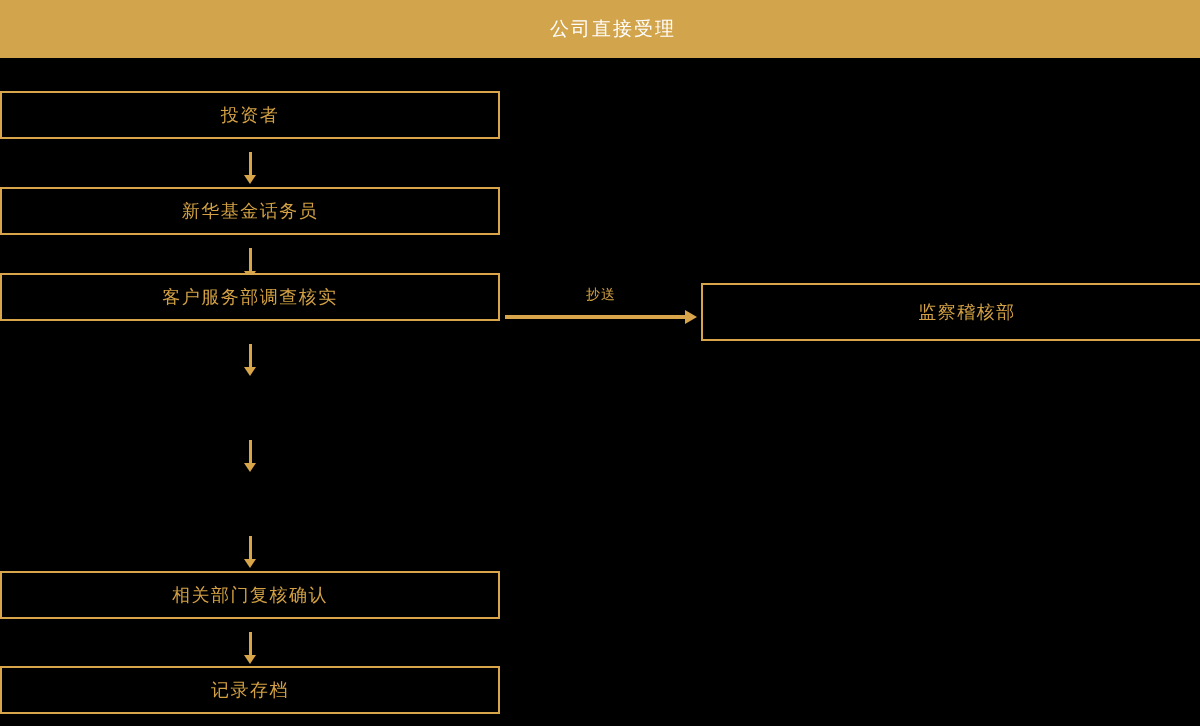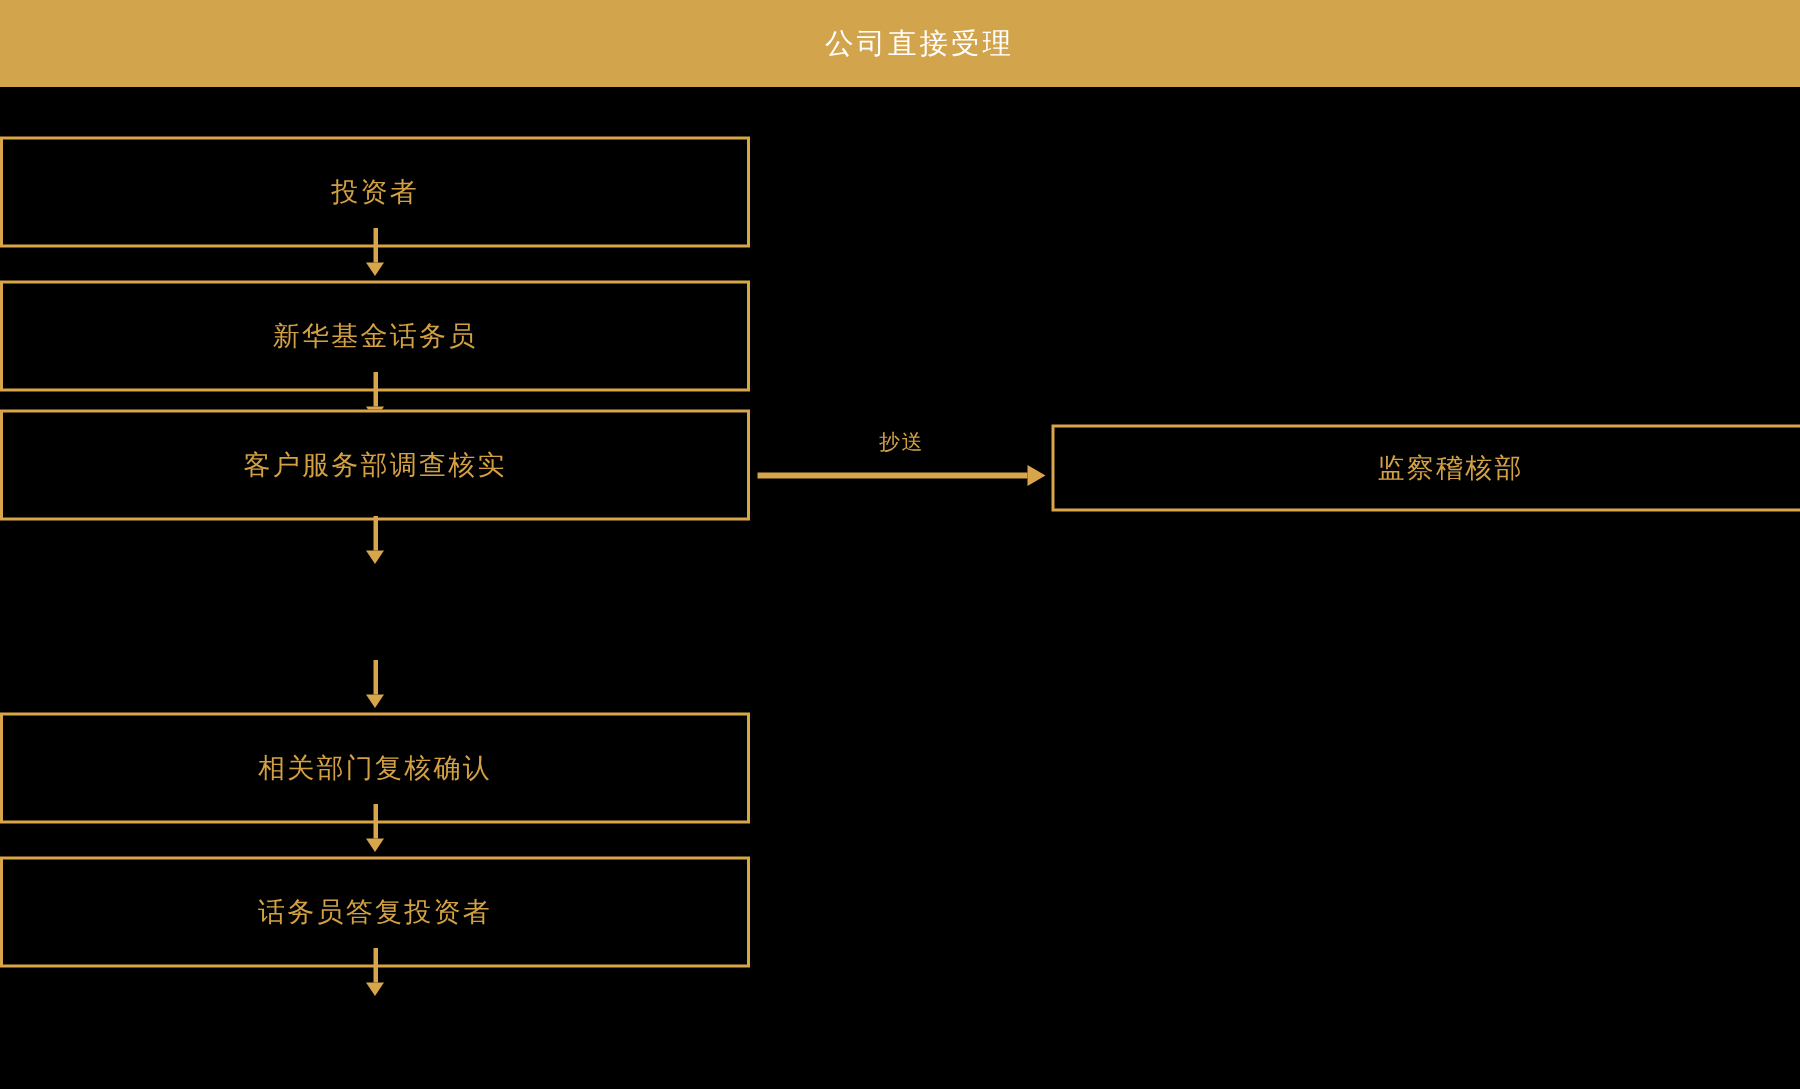--- a/index.html
+++ b/index.html
@@ -41,21 +41,21 @@
     box-sizing: border-box;
     border: 2px solid var(--gold_border, #D8A54A);
     background: var(--background, #000000);
     display: flex;
     align-items: center;
     justify-content: center;
   }
   .step {
     left: 0;
     width: 500px;
-    height: 74px;
+    height: 48px;
   }
   .box .label {
     color: var(--gold_text, #D3A143);
     font-size: 18px;
     letter-spacing: 1.5px;
     white-space: nowrap;
   }
   .varrow {
     position: absolute;
     left: 244px;
@@ -147,38 +147,38 @@
     <span class="shaft"></span>
     <span class="head"></span>
   </div>
 
 
   <div class="varrow" style="top:440px">
     <span class="shaft"></span>
     <span class="head"></span>
   </div>
 
-  <div class="box step" style="top:475px">
-    <span class="label">相关部门复核确认</span>
-  </div>
 
   <div class="varrow" style="top:536px">
     <span class="shaft"></span>
     <span class="head"></span>
   </div>
 
   <div class="box step" style="top:571px">
-    <span class="label">话务员答复投资者</span>
+    <span class="label">相关部门复核确认</span>
   </div>
 
   <div class="varrow" style="top:632px">
     <span class="shaft"></span>
     <span class="head"></span>
   </div>
 
+  <div class="box step" style="top:666px">
+    <span class="label">记录存档</span>
+  </div>
 
   <div class="branch-label">抄送</div>
 
   <div class="harrow">
     <span class="shaft"></span>
     <span class="head"></span>
   </div>
 
   <div class="box target">
     <span class="label">监察稽核部</span>

